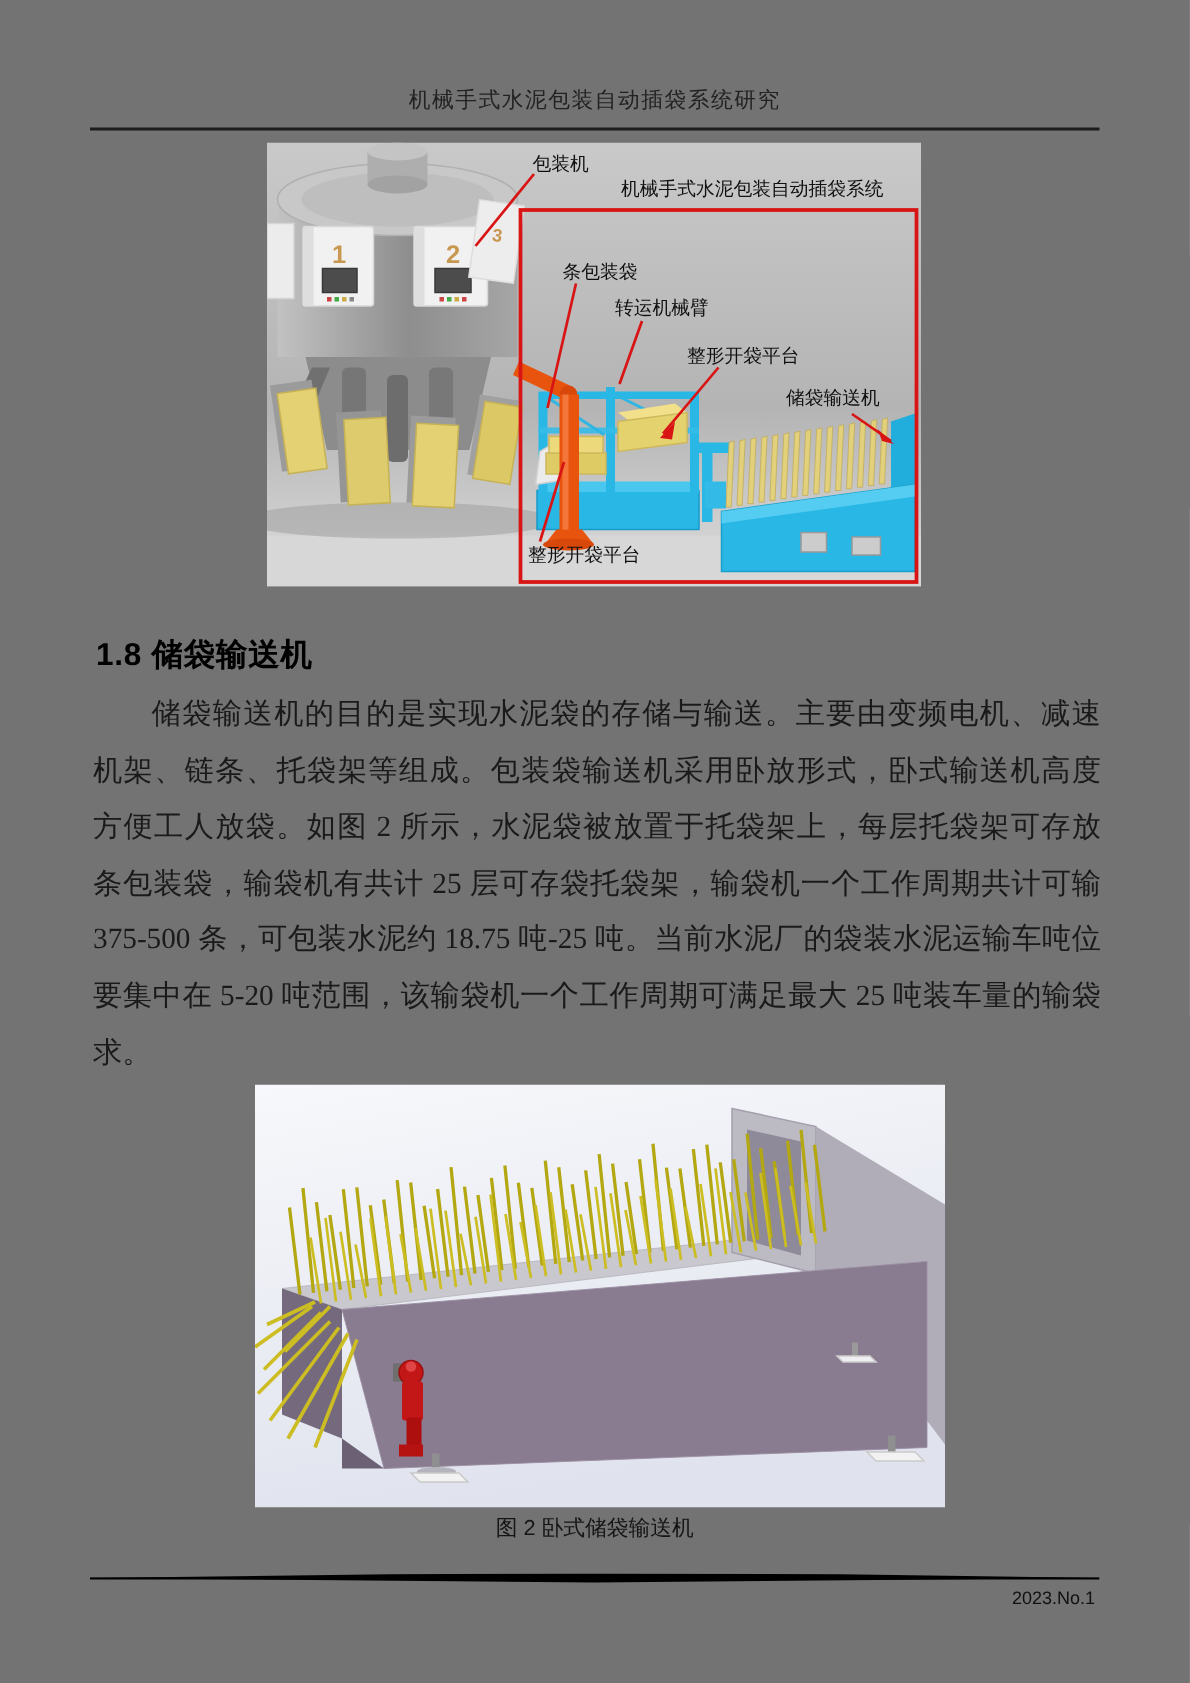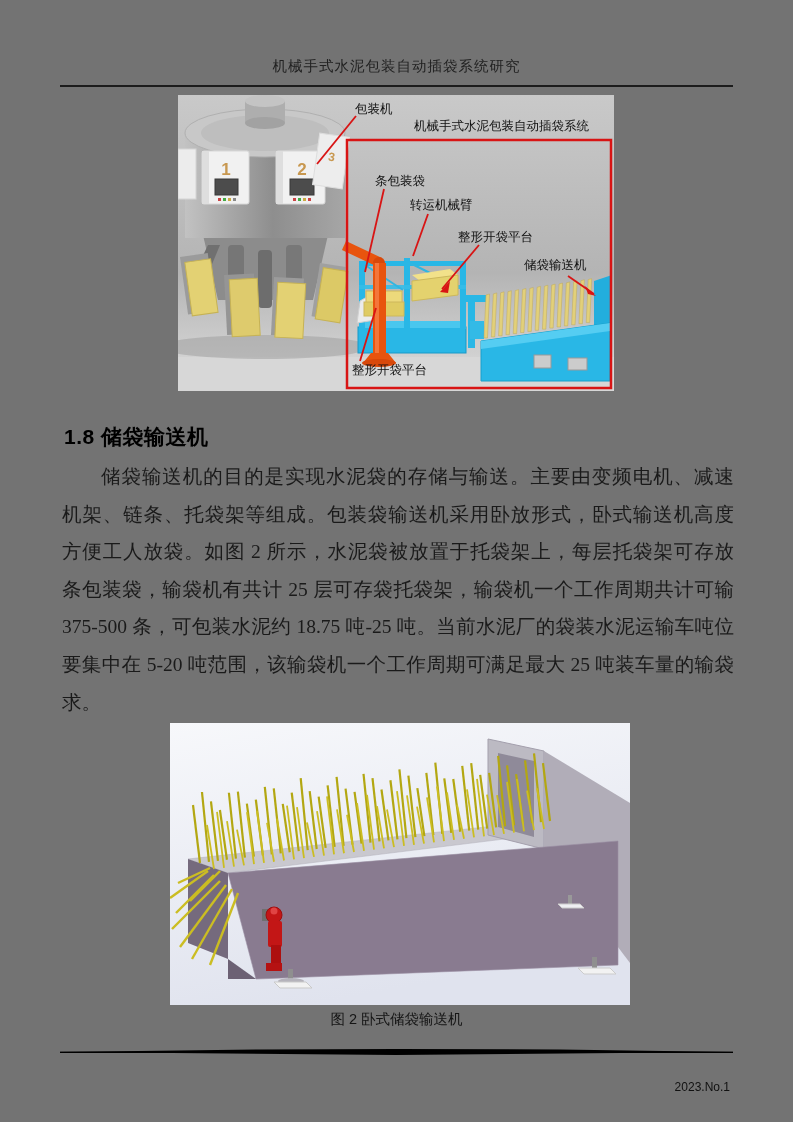--- a/index.html
+++ b/index.html
@@ -44,21 +44,21 @@
     height:37.6px;line-height:37.6px;font-size:19.5px;color:#1a1a1a;
     text-align:justify;text-align-last:justify;overflow:hidden;
   }
   .pline.first{text-indent:2em;}
   .pline.last{text-align-last:left;}
   #figure2{top:723px;left:170px;width:460px;height:282px;}
   #caption2{top:1011px;text-align:center;}
   #footer-rule{top:1049px;left:60px;width:673px;height:7px;}
   #page-number{top:1057px;left:60px;width:673px;text-align:center;
     font:12px "Liberation Sans",sans-serif;color:#111;}
-  #issue-label{top:1058px;right:63px;font:12px "Liberation Sans",sans-serif;color:#111;margin-top:22px;}
+  #issue-label{top:1058px;right:63px;font:12px "Liberation Sans",sans-serif;color:#111;}
   
   .f-cyan{fill:var(--machine-cyan,#29b7e6);}
   .f-orange{fill:var(--arm-orange,#e8540e);}
   .f-bag{fill:var(--bag-yellow,#e2d07a);}
   .f-red{fill:var(--accent-red,#d81414);}
   .s-red{stroke:var(--accent-red,#d81414);}
   .f-purple{fill:var(--body-purple,#897b90);}
   .f-motor{fill:var(--motor-red,#c31616);}
   .sp-main{stroke:var(--spike-yellow,#b3a712);}
   .sp-light{stroke:#cbbd22;}

